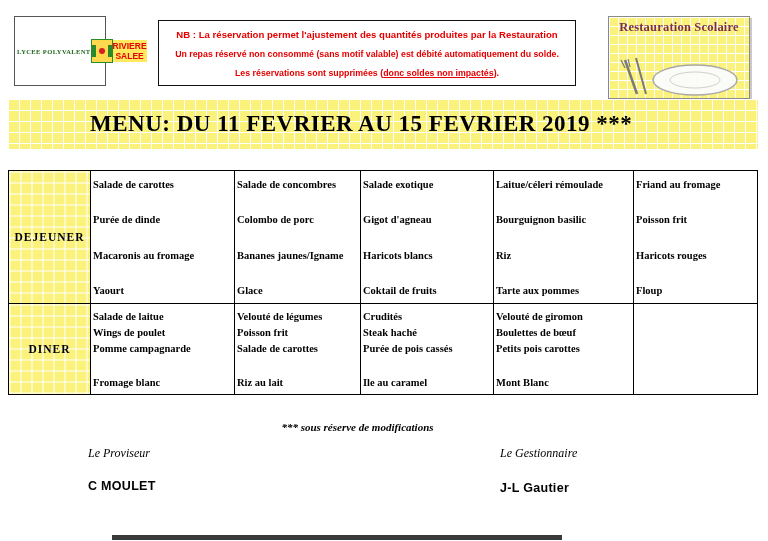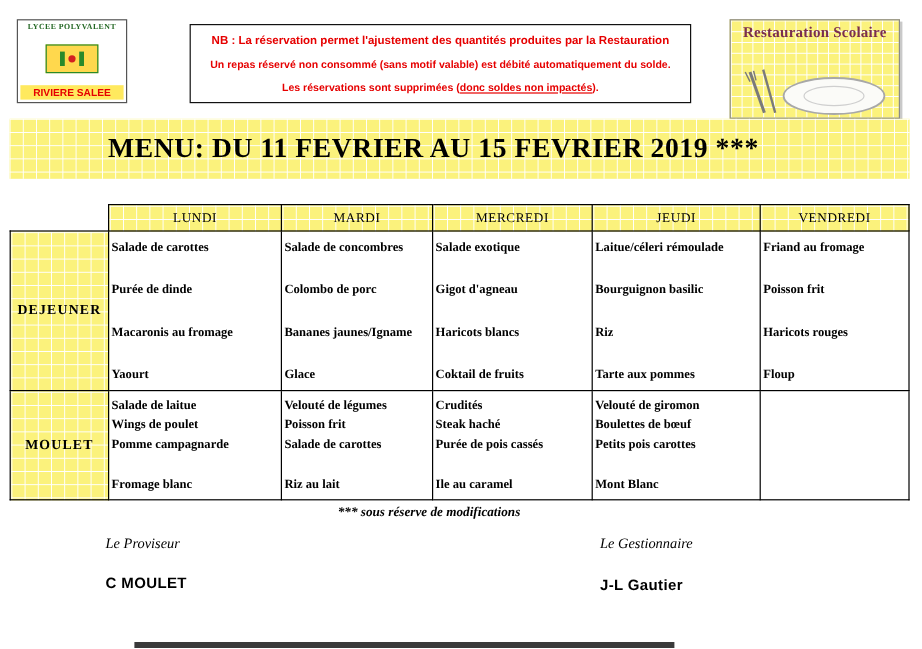--- a/index.html
+++ b/index.html
@@ -7,21 +7,21 @@
        font-family:"Liberation Serif",serif;color:#000;}
   .page{position:absolute;inset:0;}
 
   .checker{background-color:#fbf27c;
     background-image:linear-gradient(to right,#ffffff 1px,rgba(255,255,255,0) 1px),
                      linear-gradient(to bottom,#ffffff 1px,rgba(255,255,255,0) 1px);
     background-size:11px 11px;}
 
   
   .logo-box{position:absolute;left:14px;top:16px;width:92px;height:70px;border:1px solid #555;
-    background:#fff;display:flex;flex-direction:column;align-items:center;justify-content:space-between;
+    background:#fff;display:flex;flex-direction:row;align-items:center;justify-content:space-between;
     padding:2px;box-sizing:border-box;}
   .logo-top{font-size:6.5px;font-weight:bold;color:#226622;letter-spacing:.4px;white-space:nowrap;}
   .logo-emblem{width:42px;height:22px;border:1px solid #2a8a2a;background:#ffd84d;display:flex;
     align-items:center;justify-content:center;gap:3px;}
   .emblem-bar{width:4px;height:12px;background:#2a8a2a;display:inline-block;}
   .emblem-dot{width:6px;height:6px;border-radius:50%;background:#d42020;display:inline-block;}
   .logo-bottom{width:100%;text-align:center;font-size:8.5px;font-weight:bold;color:#e60000;
     background:#ffe95e;padding:1px 0;font-family:"Liberation Sans",sans-serif;}
 
   
@@ -117,28 +117,20 @@
   <table class="menu-table">
     <colgroup>
       <col style="width:82px">
         <col style="width:144px">
         <col style="width:126px">
       <col style="width:133px">
         <col style="width:140px">
         <col style="width:124px">
     </colgroup>
     <tbody>
-        <tr>
-      <td class="corner"></td>
-      <th class="day checker">LUNDI</th>
-      <th class="day checker">MARDI</th>
-      <th class="day checker">MERCREDI</th>
-      <th class="day checker">JEUDI</th>
-      <th class="day checker">VENDREDI</th>
-    </tr>
     <tr>
       <td class="label checker">DEJEUNER</td>
       <td>
             <div class="cell-inner dej-cell">
         <span class="item">Salade de carottes</span>
         <span class="item">Purée de dinde</span>
         <span class="item">Macaronis au fromage</span>
         <span class="item">Yaourt</span>
       </div>
           </td>
@@ -169,21 +161,21 @@
       <td>
             <div class="cell-inner dej-cell">
         <span class="item">Friand au fromage</span>
         <span class="item">Poisson frit</span>
         <span class="item">Haricots rouges</span>
         <span class="item">Floup</span>
       </div>
           </td>
     </tr>
     <tr>
-      <td class="label checker">MOULET</td>
+      <td class="label checker">DINER</td>
       <td>
             <div class="cell-inner din-cell">
         <span class="item">Salade de laitue</span>
         <span class="item">Wings de poulet</span>
         <span class="item">Pomme campagnarde</span>
         <span class="item">Fromage blanc</span>
       </div>
           </td>
       <td>
             <div class="cell-inner din-cell">

